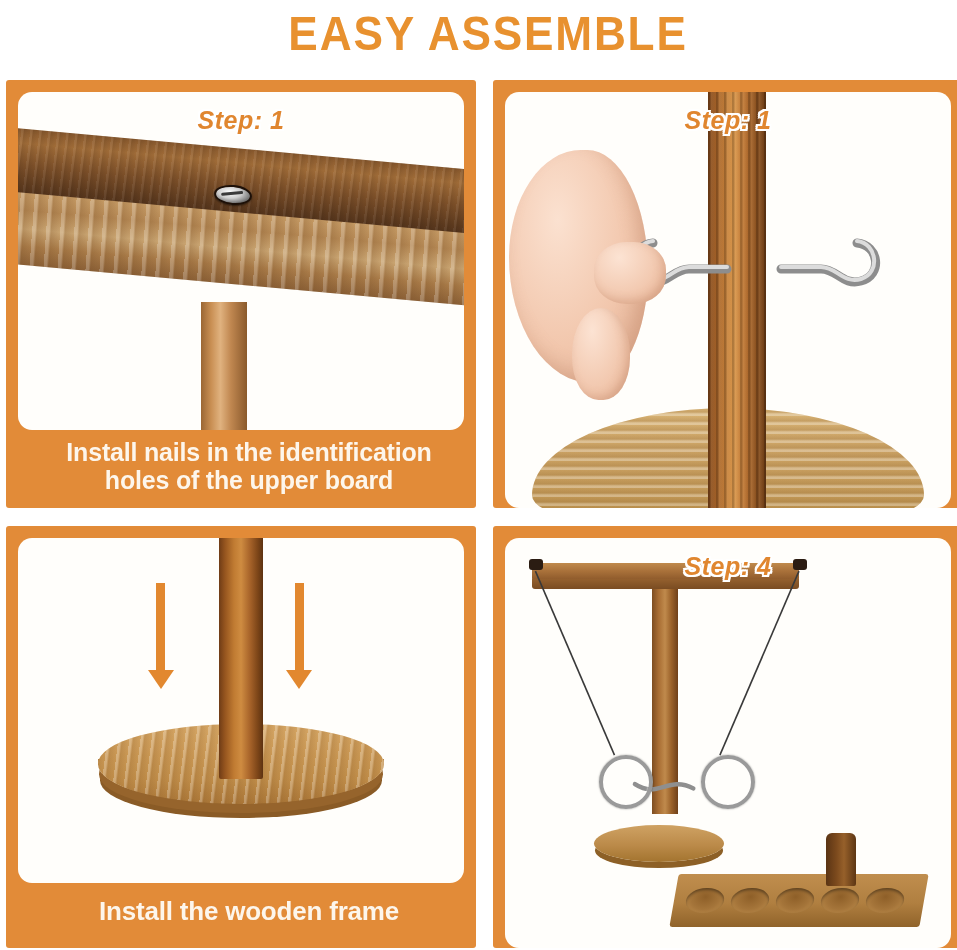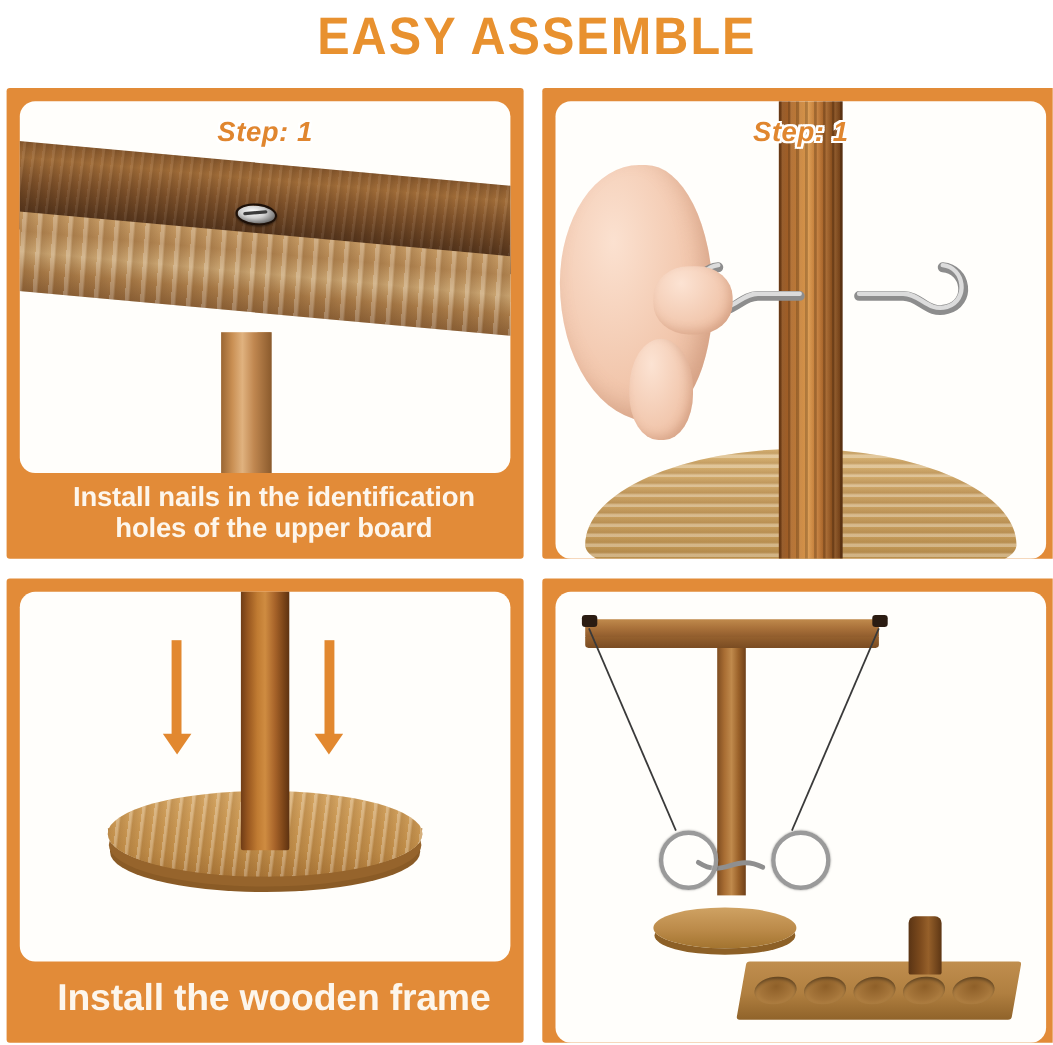--- a/index.html
+++ b/index.html
@@ -77,21 +77,21 @@
     color: #fdf6ec;
     font-family: "Liberation Sans", sans-serif;
     font-weight: bold;
     font-size: 25px;
     line-height: 1.12;
     text-align: center;
     padding: 8px 4px 14px 4px;
     letter-spacing: -0.2px;
     margin-left: 16px;
   }
-  .caption.single { font-size: 34px; padding: 14px 4px 22px 4px; }
+  .caption.single { font-size: 26px; padding: 14px 4px 22px 4px; }
 
   .step-label {
     position: absolute;
     top: 14px;
     left: 0;
     right: 0;
     text-align: center;
     font-family: "Liberation Sans", sans-serif;
     font-weight: bold;
     font-size: 25px;
@@ -473,16 +473,17 @@
 
       <div class="p4-tray">
         <div class="p4-cup" style="left:5%;"></div>
         <div class="p4-cup" style="left:23%;"></div>
         <div class="p4-cup" style="left:41%;"></div>
         <div class="p4-cup" style="left:59%;"></div>
         <div class="p4-cup" style="left:77%;"></div>
       </div>
       <div class="p4-post"></div>
 
+      <div class="step-label">Step: 4</div>
     </div>
   </div>
 
 </div>
 
 </body></html>

